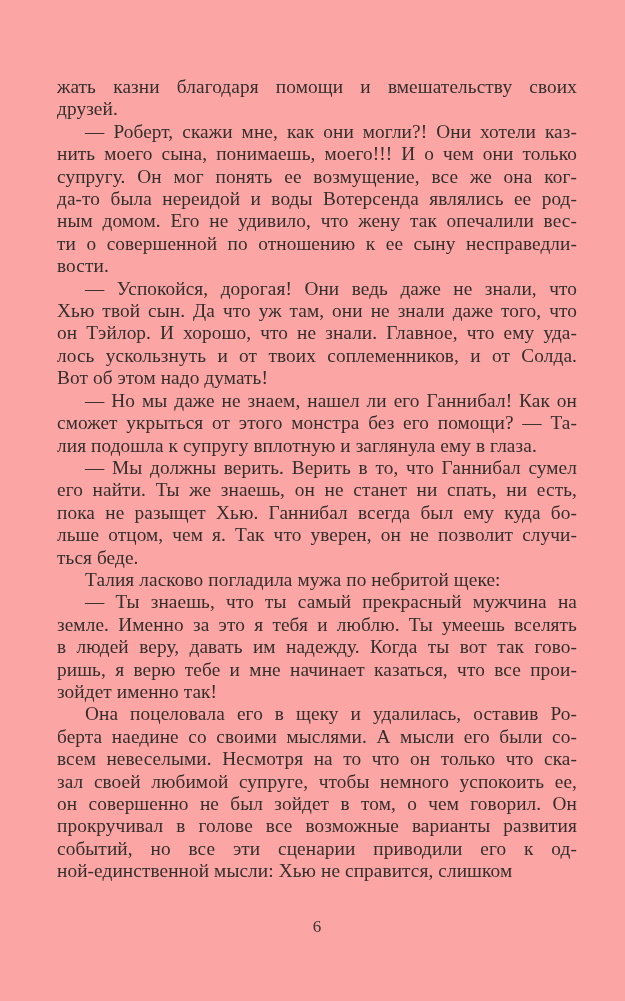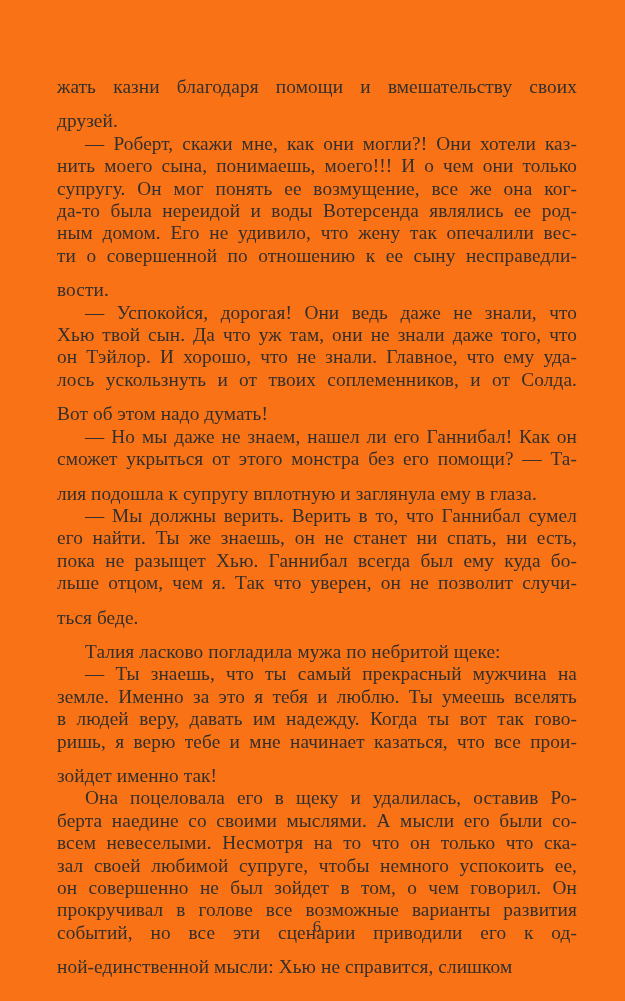--- a/index.html
+++ b/index.html
@@ -13,42 +13,41 @@
     background: #fdfdfc;
     overflow: hidden;
     font-family: "Liberation Serif", "DejaVu Serif", serif;
   }
   .book-page {
     position: absolute;
     left: 0;
     top: 0;
     width: 625px;
     height: 1001px;
-    background: #f97316;
+    background: #fca5a5;
     text-decoration: underline;
   }
   .text-block {
     position: absolute;
     left: 57px;
     top: 76px;
     width: 520px;
     color: #332f2c;
     font-size: 19.3px;
     line-height: 22.4px;
     letter-spacing: 0.1px;
   }
   .line {
     text-align: justify;
     text-align-last: justify;
     white-space: normal;
   }
   .line.last {
     text-align: left;
     text-align-last: left;
-    margin-top: 12px;
   }
   .line.first {
     text-indent: 28px;
   }
   .page-number {
     position: absolute;
     left: 57px;
     top: 916px;
     width: 520px;
     text-align: center;

